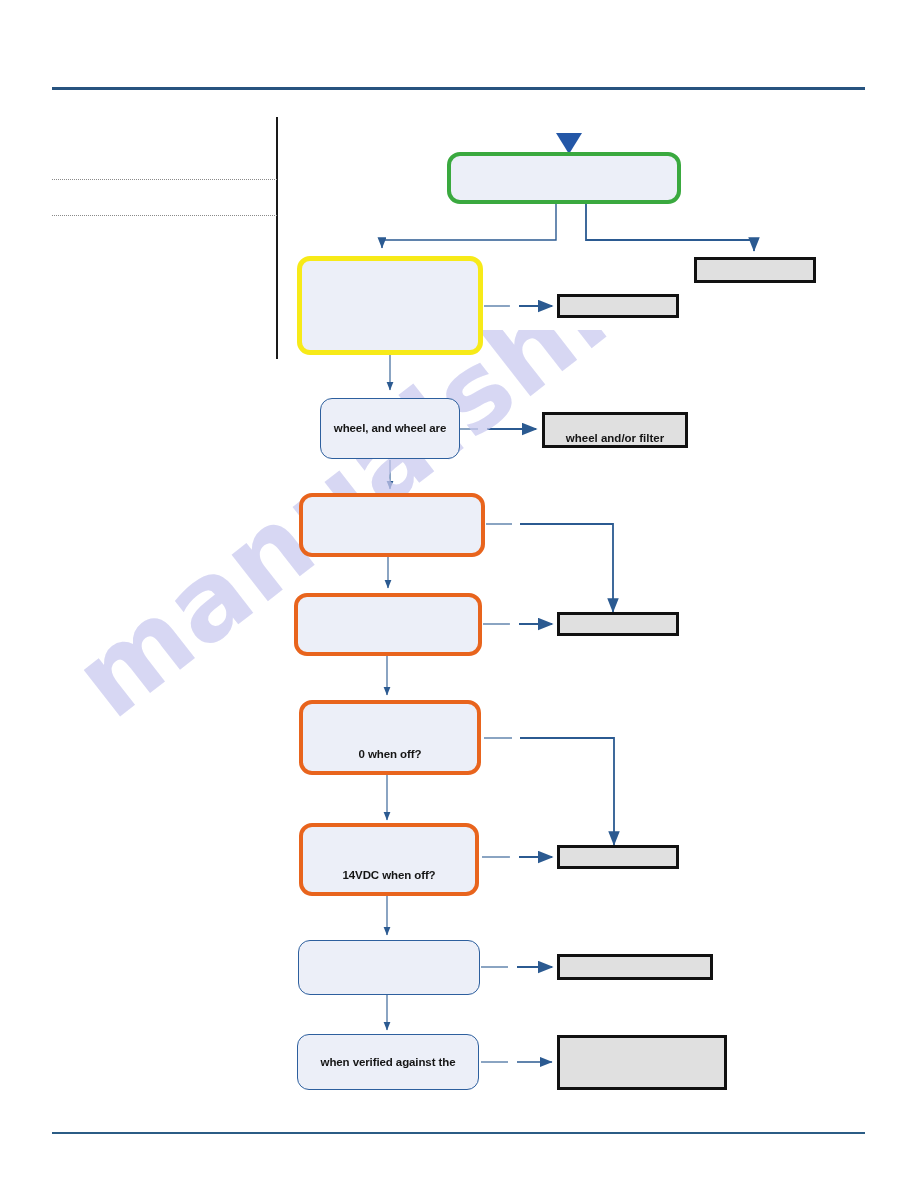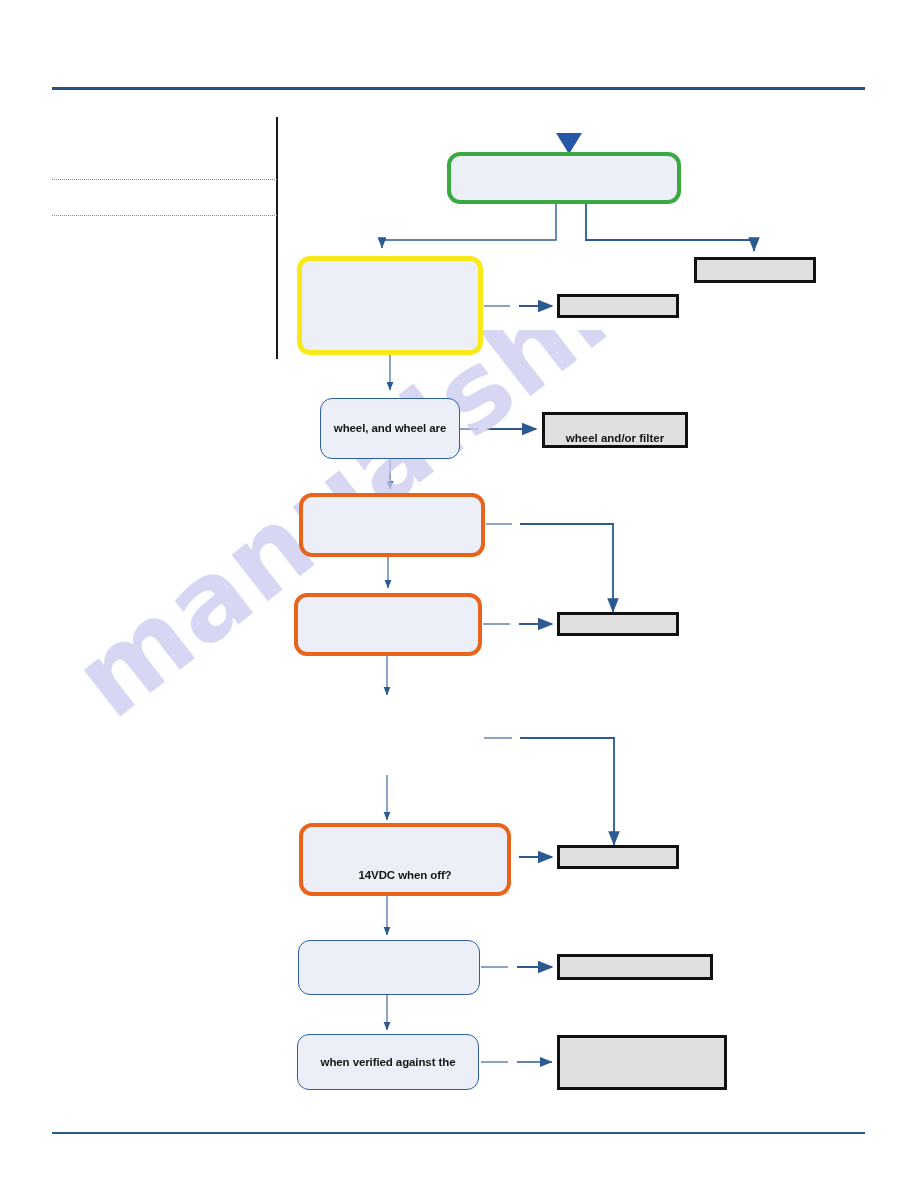--- a/index.html
+++ b/index.html
@@ -237,22 +237,25 @@
   </div>
 
   <div class="node node-orange" style="left:299px; top:493px; width:186px; height:64px;">
     <span class="node-label"></span>
   </div>
 
   <div class="node node-orange" style="left:294px; top:593px; width:188px; height:63px;">
     <span class="node-label"></span>
   </div>
 
-
-  <div class="node node-orange" style="left:299px; top:823px; width:212px; height:73px;">
+  <div class="node node-orange" style="left:299px; top:700px; width:182px; height:75px;">
+    <span class="node-label">0 when off?</span>
+  </div>
+
+  <div class="node node-orange" style="left:299px; top:823px; width:180px; height:73px;">
     <span class="node-label">14VDC when off?</span>
   </div>
 
   <div class="node node-blue" style="left:298px; top:940px; width:182px; height:55px;">
     <span class="node-label"></span>
   </div>
 
   <div class="node node-blue mid" style="left:297px; top:1034px; width:182px; height:56px;">
     <span class="node-label">when verified against the</span>
   </div>

